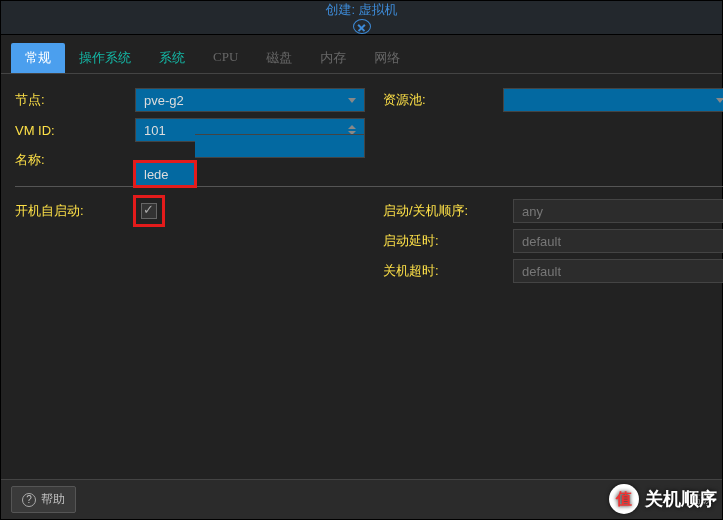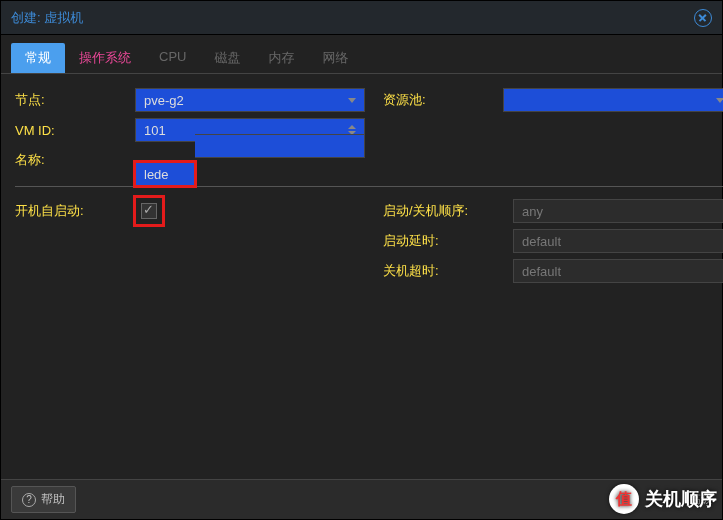--- a/index.html
+++ b/index.html
@@ -20,20 +20,21 @@
       flex-direction: column;
     }
     .titlebar {
       height: 34px;
       background: #23282d;
       display: flex;
       align-items: center;
       padding: 0 10px;
       border-bottom: 1px solid #000;
       justify-content: space-between;
+      flex-direction: column;
     }
     .titlebar .title { color: #3d8ad6; font-size: 13px; }
     .close-btn {
       width: 18px; height: 18px;
       border: 1.5px solid #3d8ad6;
       border-radius: 50%;
       position: relative;
       cursor: pointer;
     }
     .close-btn::before, .close-btn::after {
@@ -44,24 +45,25 @@
     }
     .close-btn::before { transform: rotate(45deg); }
     .close-btn::after  { transform: rotate(-45deg); }
 
     .tabs {
       display: flex;
       gap: 0;
       padding: 8px 10px 0 10px;
       background: #222;
       border-bottom: 1px solid #444;
+      font-family: Liberation Serif, serif;
     }
     .tab {
       padding: 6px 14px;
-      color: #ec4899;
+      color: #14b8a6;
       font-size: 13px;
       cursor: pointer;
       border-radius: 2px 2px 0 0;
     }
     .tab.active {
       background: #4b9fee;
       color: #fff;
     }
     .tab.disabled { color: #666; }
 
@@ -82,21 +84,21 @@
       margin-bottom: 2px;
     }
     .row label {
       width: 120px;
       color: #fde047;
       font-size: 13px;
     }
     .field {
       flex: 1;
       height: 24px;
-      background: #1d4ed8;
+      background: #0369a1;
       border: 1px solid #444;
       color: #ddd;
       padding: 0 8px;
       font-size: 13px;
       display: flex;
       align-items: center;
       justify-content: space-between;
       position: relative;
     }
     .field.readonly { background: #2c2c2c; color: #777; }
@@ -195,20 +197,21 @@
 <div class="window">
 
   <div class="titlebar">
     <span class="title">创建: 虚拟机</span>
     <span class="close-btn"></span>
   </div>
 
   <div class="tabs">
     <div class="tab active"><span>常规</span></div>
     <div class="tab"><span>操作系统</span></div>
+    <div class="tab"><span>系统</span></div>
     <div class="tab disabled"><span>CPU</span></div>
     <div class="tab disabled"><span>磁盘</span></div>
     <div class="tab disabled"><span>内存</span></div>
     <div class="tab disabled"><span>网络</span></div>
   </div>
 
   <div class="form-body">
     <div class="form-grid">
 
       <div>

